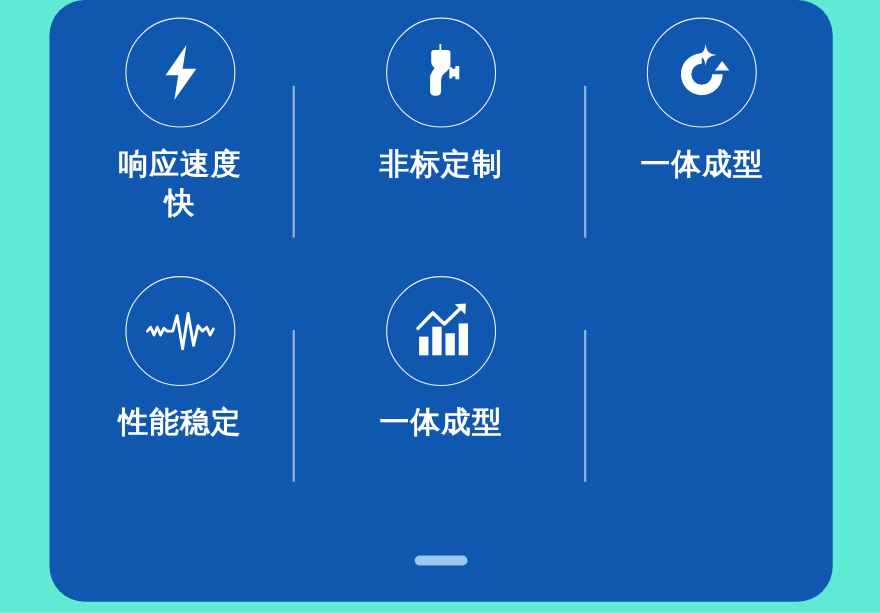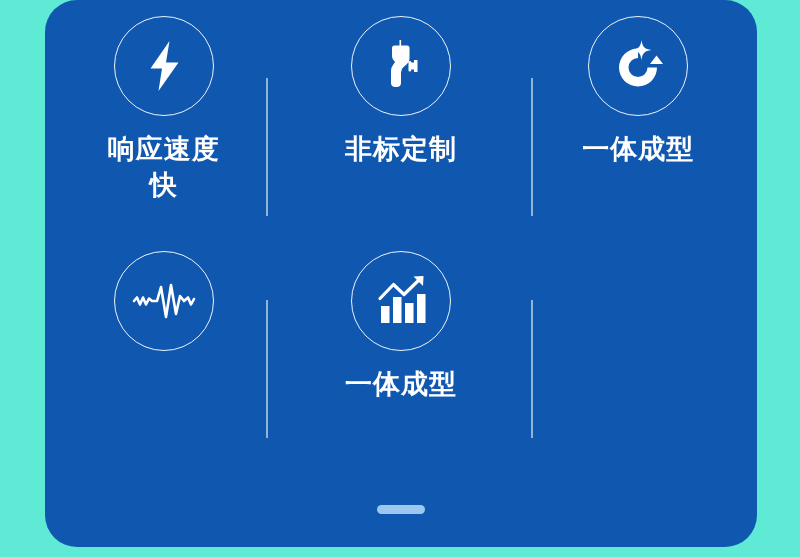--- a/index.html
+++ b/index.html
@@ -162,20 +162,21 @@
         </div>
         <div class="feature-label wide">一体成型</div>
       </div>
 
       <div class="feature-cell">
         <div class="icon-circle">
           <svg width="66" height="62" viewBox="0 0 66 62" aria-hidden="true">
             <polyline points="3,31 6,27.5 9,34.5 12,27.5 15,34.5 18,28.5 21,31 26,31 30,17 35,47 40,15 45,44 49,26 53,31 57,27.5 60,34.5 63,29" fill="none" stroke="#ffffff" stroke-width="2.6" stroke-linejoin="round" stroke-linecap="round"></polyline>
           </svg>
         </div>
+        <div class="feature-label wide">性能稳定</div>
       </div>
 
       <div class="feature-cell">
         <div class="icon-circle">
           <svg width="62" height="62" viewBox="0 0 62 62" aria-hidden="true">
             <g fill="#ffffff">
               <rect x="11" y="36" width="8.5" height="17"></rect>
               <rect x="23" y="27" width="8.5" height="26"></rect>
               <rect x="35" y="33" width="8.5" height="20"></rect>
               <rect x="47" y="24" width="8.5" height="29"></rect>

